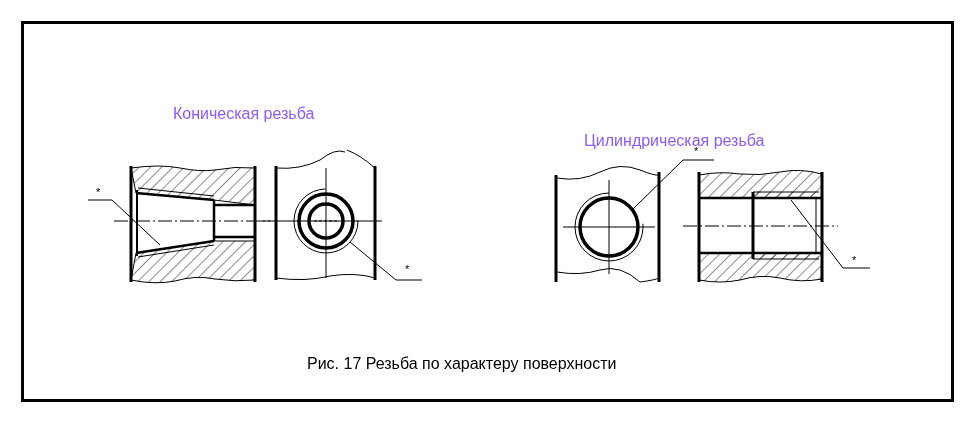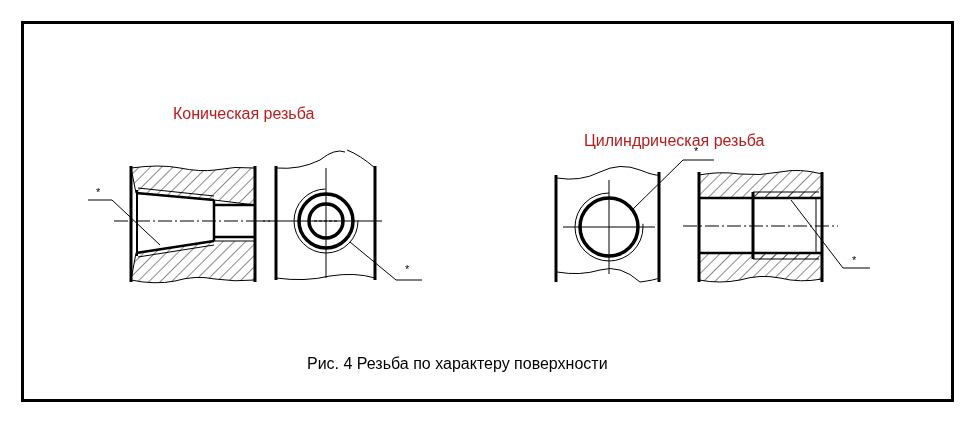--- a/index.html
+++ b/index.html
@@ -1,18 +1,18 @@
 <!DOCTYPE html>
 <html><head>
   <meta charset="utf-8">
   <style>
     html, body { margin: 0; padding: 0; background: #ffffff; }
     body { width: 977px; height: 422px; position: relative; overflow: hidden; font-family: "Liberation Sans", sans-serif; }
     .frame { position: absolute; left: 21px; top: 21px; width: 927px; height: 375px; border: 3px solid #000; }
-    .title { position: absolute; font-size: 16px; color: #b91c1c; white-space: nowrap; }
+    .title { position: absolute; font-size: 16px; color: #8b5cf6; white-space: nowrap; }
     .title-left { left: 173px; top: 105px; }
     .title-right { left: 584px; top: 100px; margin-top: 32px; }
     .caption { position: absolute; left: 307px; top: 355px; font-size: 16px; color: #000; white-space: nowrap; }
     svg.drawing { position: absolute; left: 0; top: 0; }
     .lbl { font-family: "Liberation Sans", sans-serif; font-size: 11px; fill: #000; }
   </style>
 </head>
 <body>
 
 <div class="frame"></div>
@@ -92,13 +92,13 @@
     <line x1="753" y1="192" x2="819" y2="192" stroke="#000" stroke-width="1"></line>
     <line x1="753" y1="259" x2="819" y2="259" stroke="#000" stroke-width="1"></line>
     <line x1="753" y1="192" x2="753" y2="259" stroke="#000" stroke-width="3"></line>
     <line x1="816" y1="198" x2="816" y2="253" stroke="#000" stroke-width="1"></line>
     <line x1="683" y1="226" x2="838" y2="226" stroke="#000" stroke-width="1" stroke-dasharray="14,3,2,3"></line>
     <polyline points="791,200 843,268 870,268" fill="none" stroke="#000" stroke-width="1"></polyline>
     <text x="852" y="264" class="lbl">*</text>
   </g>
 </svg>
 
-<div class="caption">Рис. 4 Резьба по характеру поверхности</div>
+<div class="caption">Рис. 17 Резьба по характеру поверхности</div>
 
 </body></html>

